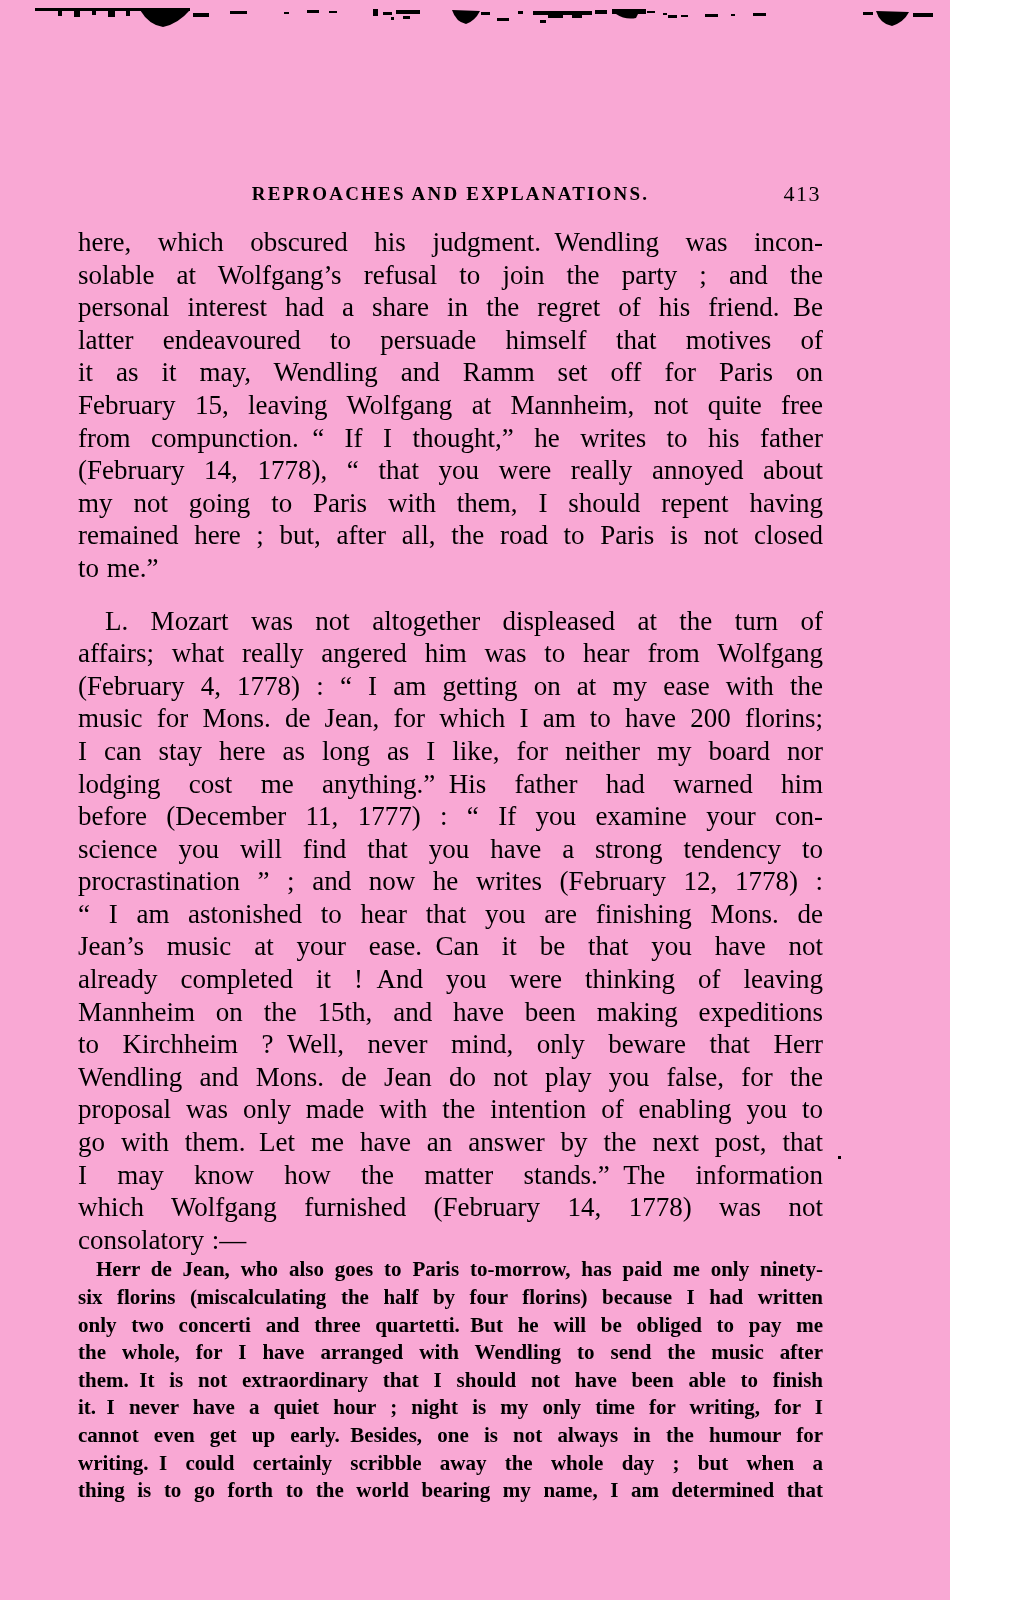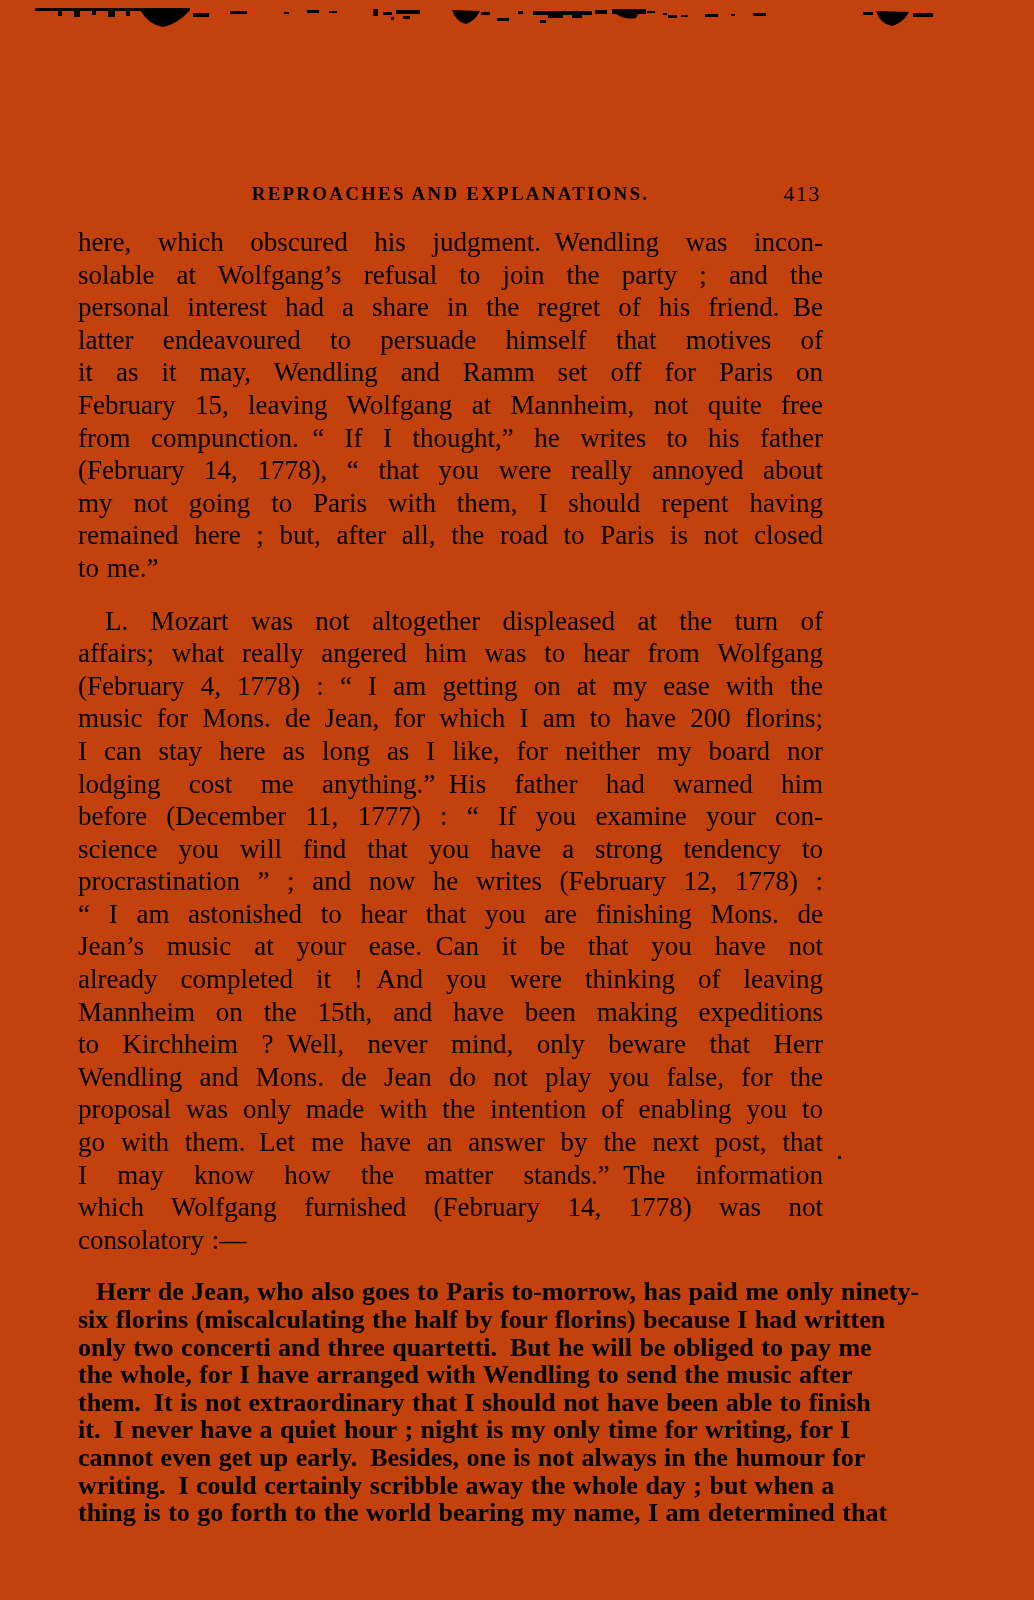--- a/index.html
+++ b/index.html
@@ -2,23 +2,23 @@
 <html><head>
 <meta charset="utf-8">
 <style>
   html, body {
     margin: 0;
     padding: 0;
     background: #ffffff;
   }
   .page {
     position: relative;
-    width: 1034px;
+    width: 950px;
     height: 1600px;
-    background: #c2410c;
+    background: #f9a8d4;
     overflow: hidden;
     font-family: "Liberation Serif", "DejaVu Serif", serif;
     color: #000000;
   }
   .artifacts {
     position: absolute;
     top: 0;
     left: 0;
     width: 1034px;
     height: 40px;
@@ -71,22 +71,22 @@
     margin-top: 20px;
   }
   .line.lastline {
     text-align: right;
     text-align-last: left;
   }
   .indent-main .line:first-child {
     text-indent: 27px;
   }
   .quote {
-    margin-top: 22px;
-    font-size: 26px;
+    margin-top: 0;
+    font-size: 21px;
     font-weight: 600;
     word-spacing: 1px;
   }
   .quote .line {
     line-height: 27.6px;
     height: 27.6px;
     text-align: justify;
     text-align-last: justify;
     white-space: nowrap;
   }

